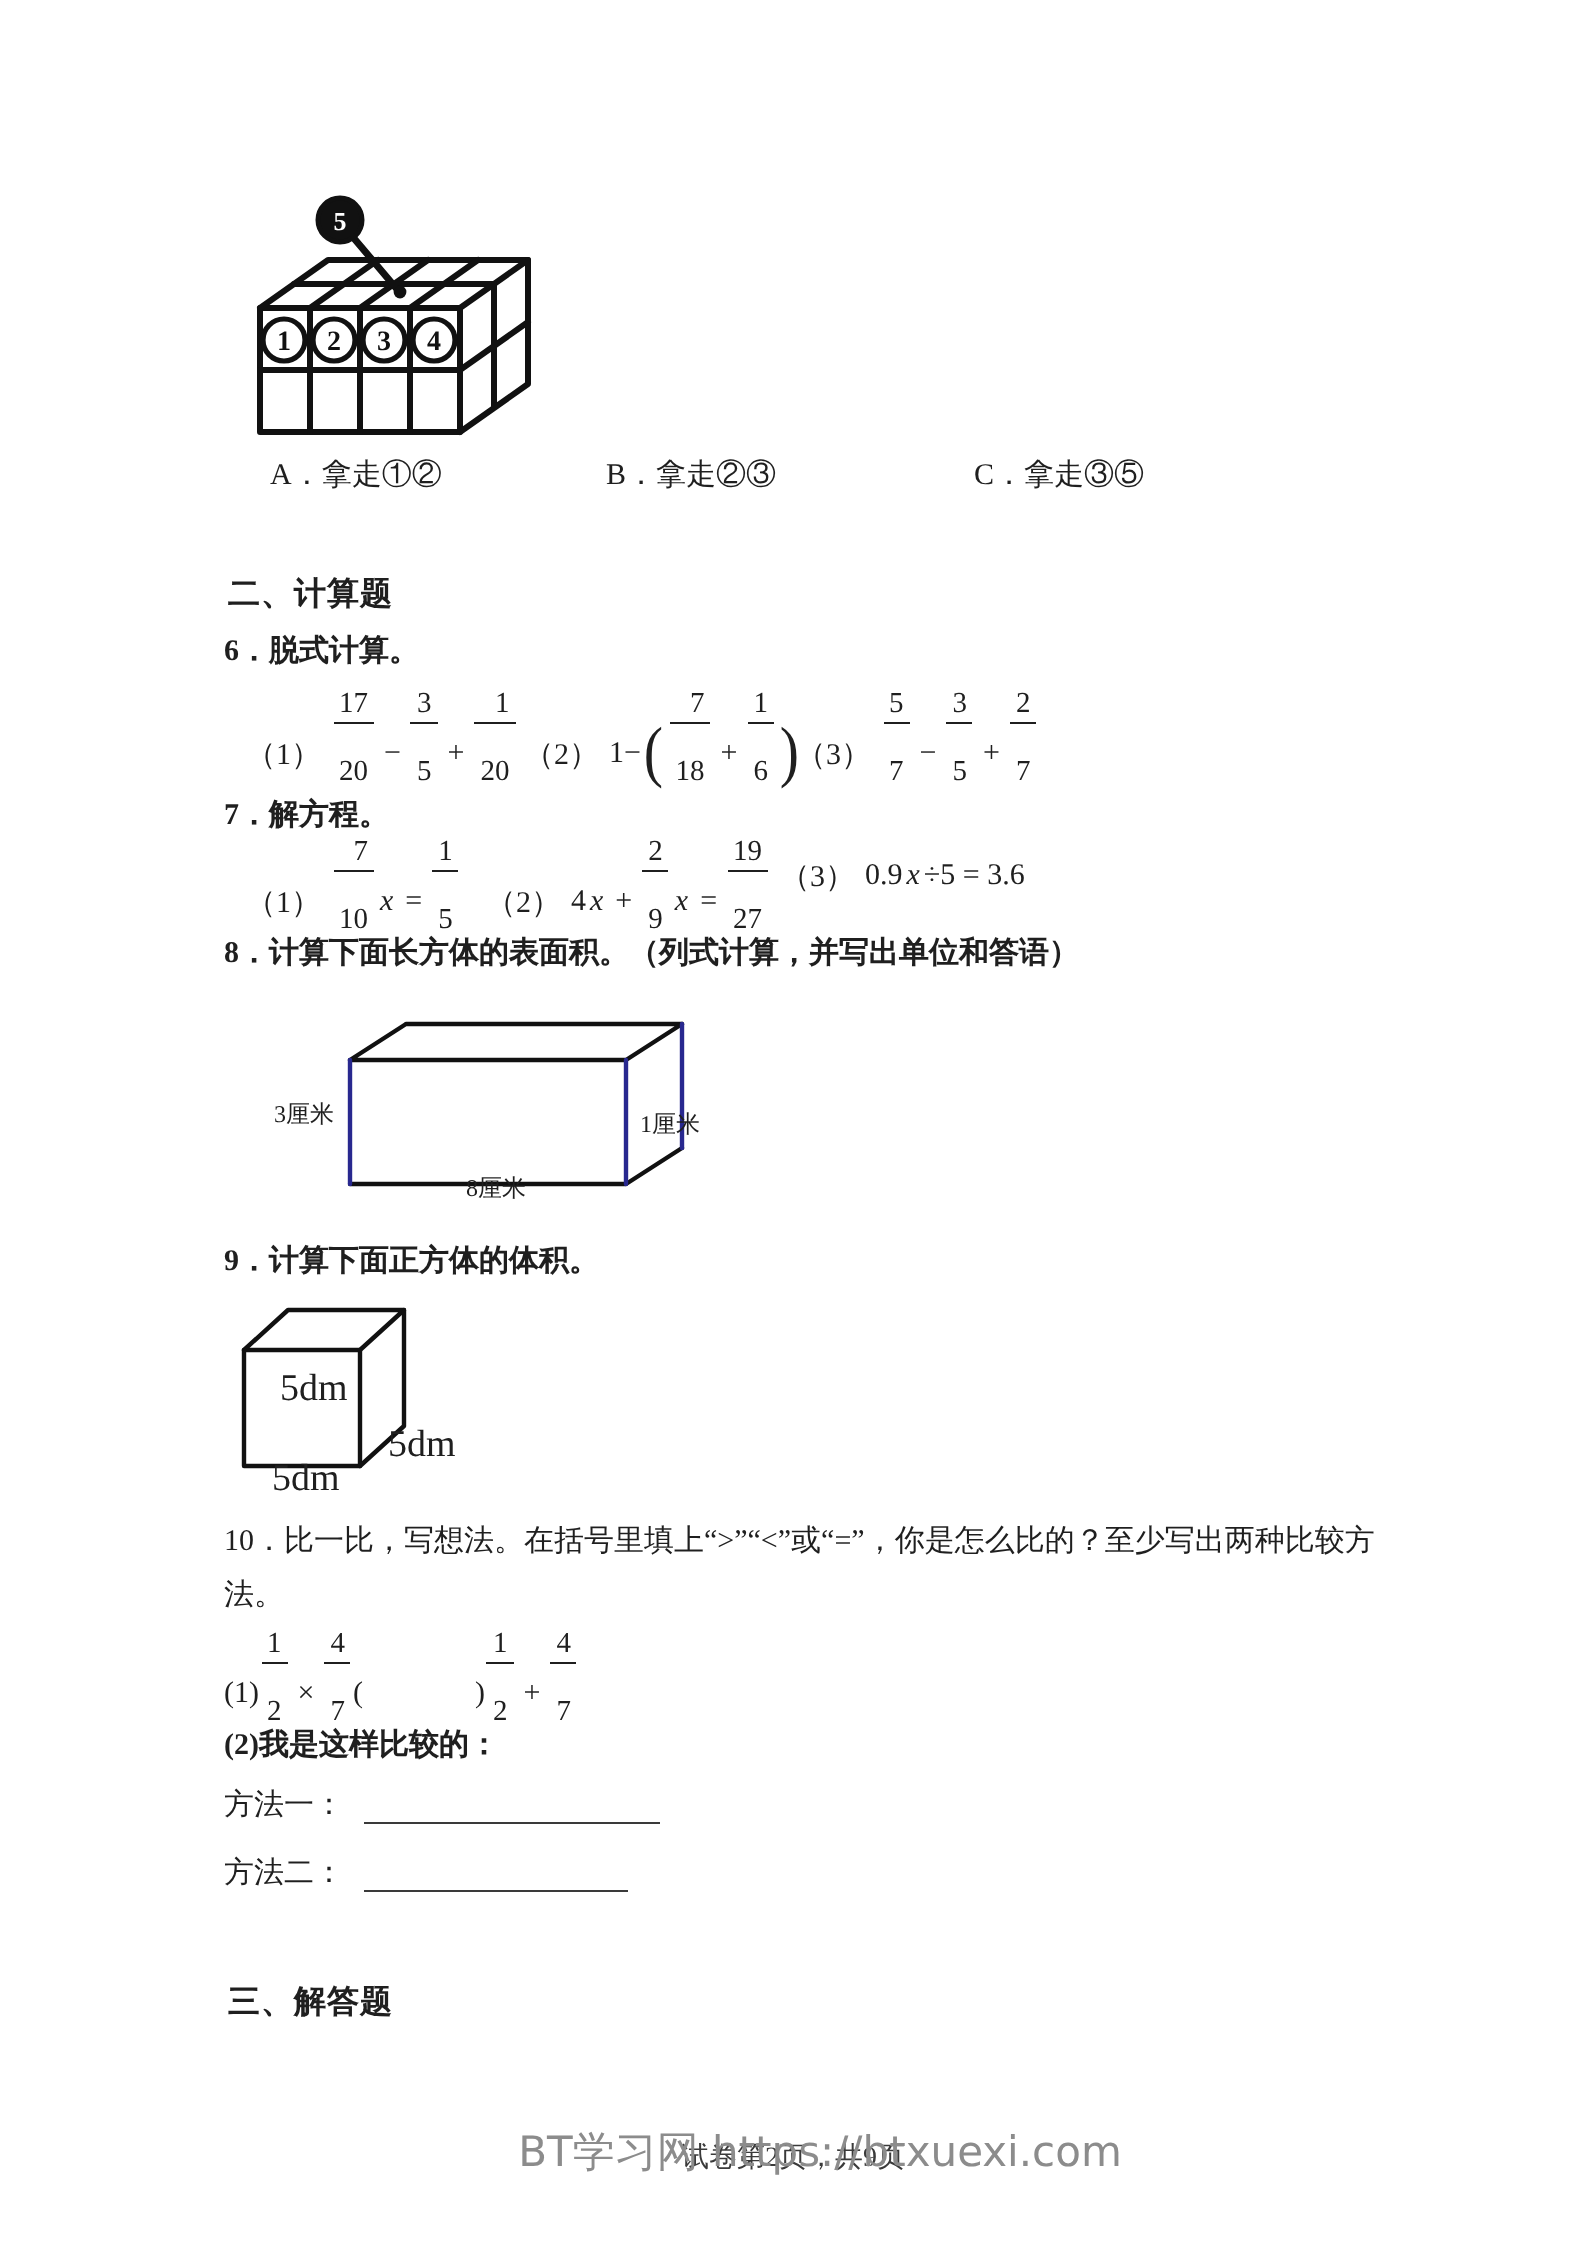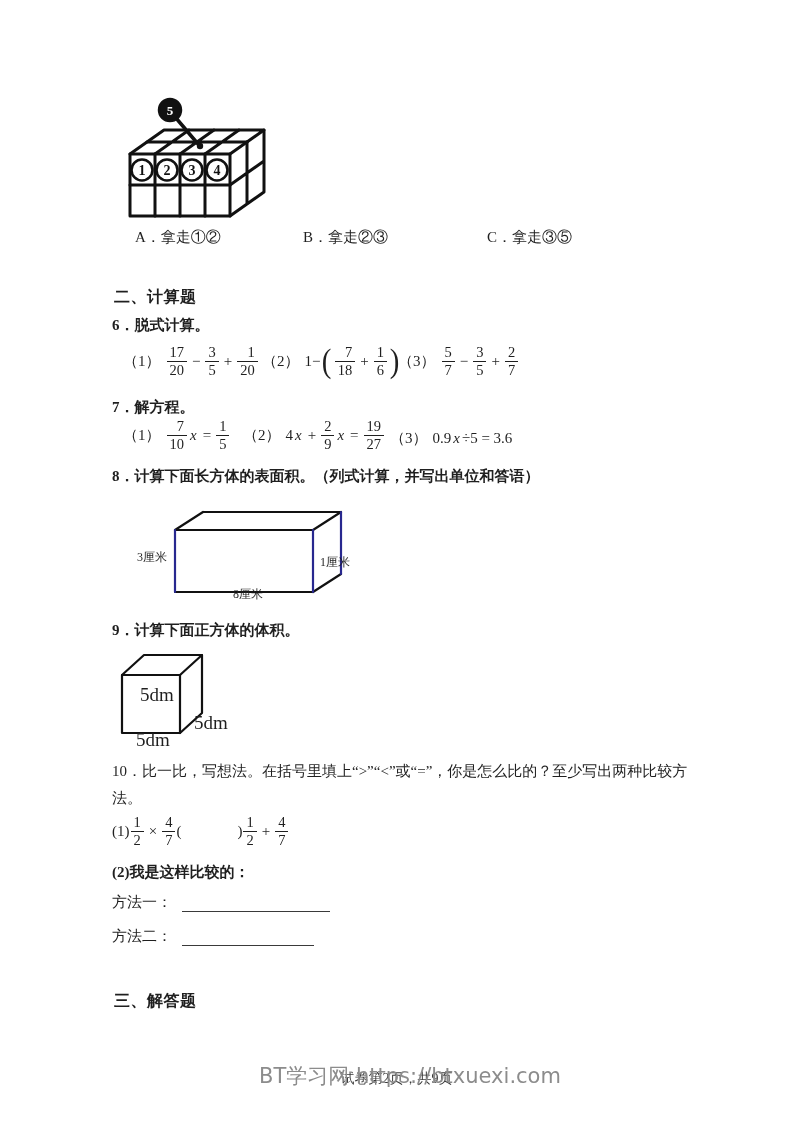--- a/index.html
+++ b/index.html
@@ -7,21 +7,21 @@
     position:relative;width:793px;height:1122px;margin:0 auto;background:#ffffff;
     font-family:"Liberation Serif","DejaVu Serif",serif;color:#1f1f1f;overflow:hidden;
   }
   .abs{position:absolute;}
   .sec-title{font-weight:bold;font-size:16px;letter-spacing:.5px;}
   .q-label{font-size:15px;font-weight:bold;}
   .expr{position:absolute;display:flex;align-items:center;font-size:15px;white-space:nowrap;}
   .expr .qno{margin-right:5px;}
   .frac{display:inline-flex;flex-direction:column;align-items:flex-end;font-size:14.5px;line-height:1.15;margin:0 1px;}
   .frac .num{padding:0 3px;}
-  .frac .den{border-top:1.3px solid #1f1f1f;padding:0 3px;}
+  .frac .den{border-top:1.3px solid #1f1f1f;padding:16px 3px;}
   .op{margin:0 4px;}
   .var{font-style:italic;font-family:"Liberation Serif",serif;margin:0 2px;}
   .bigp{font-size:34px;font-weight:400;line-height:0.9;margin:0 1px;transform:scaleX(.85);}
   .gap{display:inline-block;width:56px;}
   .para{font-size:15px;line-height:27px;}
   .blank{display:inline-block;height:17px;border-bottom:1.4px solid #3a3a3a;margin-left:10px;}
   .dimlabel{position:absolute;font-size:12px;white-space:nowrap;}
   .cubelabel{position:absolute;font-size:19px;white-space:nowrap;}
   .footer-page{position:absolute;left:0;right:0;top:1070px;text-align:center;font-size:14px;color:#3a3a3a;z-index:1;}
   .footer-mark{position:absolute;left:0;right:0;top:1062px;text-align:center;font-size:21px;color:#8c8c8c;

